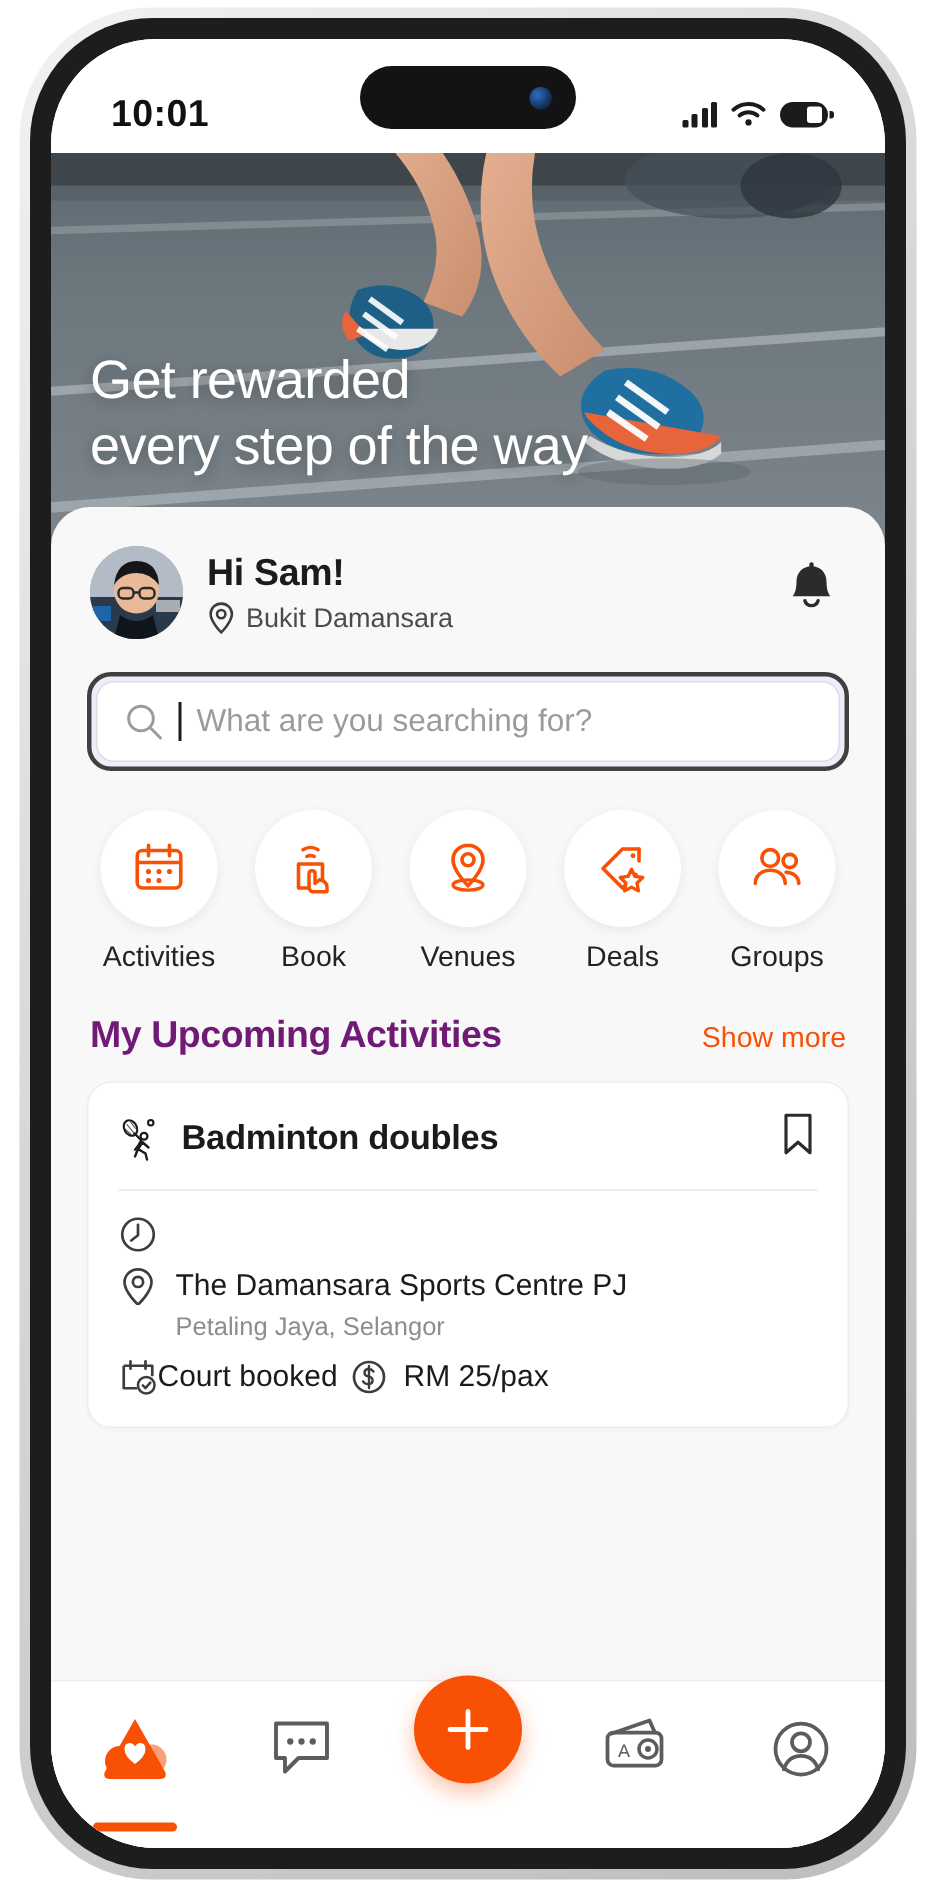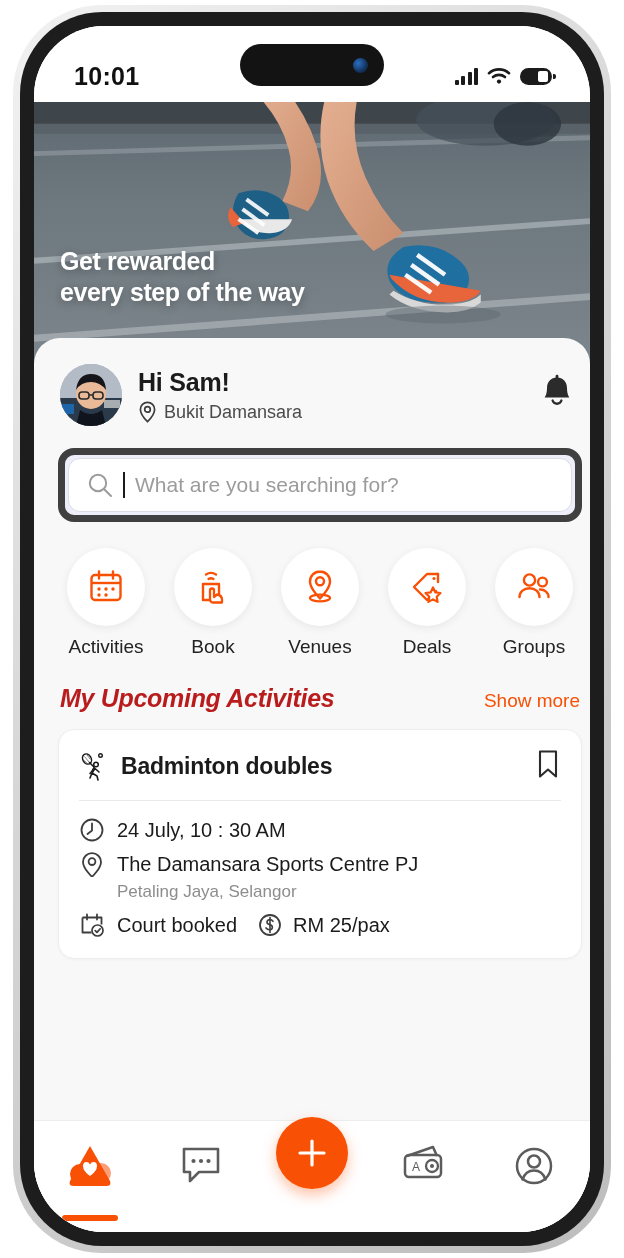--- a/index.html
+++ b/index.html
@@ -65,57 +65,57 @@
   .batt::after { content:""; position:absolute; right:-4px; top:6px; width:3px; height:5px;
           background:#1b1b1b; border-radius:0 2px 2px 0; }
 
   
   #hero {
     position: absolute; top: 76px; left: 0; right: 0; height: 270px;
     overflow: hidden;
   }
   #hero-bg { position: absolute; inset: 0; }
   #hero-text {
-    position: absolute; left: 26px; bottom: 64px;
-    color: #fff; font-size: 25px; font-weight: bold;
+    position: absolute; left: 26px; bottom: 52px;
+    color: #fff; font-size: 36px; font-weight: normal;
     line-height: 1.24; letter-spacing: -.4px;
     text-shadow: 0 2px 10px rgba(0,0,0,.3);
   }
   #hero-dots {
     position: absolute; bottom: 22px; left: 50%; transform: translateX(-50%);
     display: flex; gap: 10px;
   }
   #hero-dots span { width: 11px; height: 11px; border-radius: 50%; background: #ffffff; }
   #hero-dots span.active { background: #f85005; }
 
   
   #sheet {
     position: absolute; left: 0; right: 0; top: 312px; bottom: 0;
     background: #f8f8f8;
     border-radius: 26px 26px 0 0;
-    padding: 22px 8px 0 24px;
+    padding: 22px 24px 0 24px;
     overflow: hidden;
   }
 
   
   #profile-row { display: flex; align-items: center; gap: 16px; padding: 4px 2px 0 2px; }
   #avatar-user {
     width: 62px; height: 62px; border-radius: 50%; flex: 0 0 auto; overflow: hidden;
     background: #9aa7b4;
   }
   #profile-texts { display: flex; flex-direction: column; gap: 4px; }
   #greeting { font-size: 25px; font-weight: bold; color: #1b1b1b; letter-spacing: -.2px; }
   #location-row { display: flex; align-items: flex-end; gap: 7px; }
   #location-text { font-size: 18px; color: #4b4b4b; }
   #bell-btn { margin-left: auto; padding: 6px; }
 
   
   #search-wrap {
     margin-top: 22px;
-    border: 7px solid #404040; border-radius: 16px;
+    border: 3px solid #404040; border-radius: 16px;
     padding: 3px; background: #eeedfa;
   }
   #search-box {
     background: #fff; border: 1.5px solid #dcdce6; border-radius: 12px;
     height: 54px; display: flex; align-items: center; gap: 10px; padding: 0 18px;
   }
   #search-caret { width: 2px; height: 26px; background: #1b1b1b; }
   #search-placeholder { font-size: 21px; color: #9b9b9b; }
 
   
@@ -123,21 +123,21 @@
   .cat { display: flex; flex-direction: column; align-items: center; gap: 10px; width: 92px; }
   .cat-circle {
     width: 78px; height: 78px; border-radius: 50%; background: #fff;
     display: flex; align-items: center; justify-content: center;
     box-shadow: 0 2px 8px rgba(0,0,0,.07);
   }
   .cat-label { font-size: 19px; color: #232323; }
 
   
   #section-header { display: flex; align-items: baseline; margin-top: 26px; padding: 0 2px; }
-  #section-title { font-size: 25px; font-weight: bold; color: #b91c1c; letter-spacing: -.3px; font-style: italic; }
+  #section-title { font-size: 25px; font-weight: bold; color: #701a75; letter-spacing: -.3px; }
   #show-more { margin-left: auto; font-size: 19px; color: #f85005; }
 
   
   #activity-card {
     margin-top: 16px; background: #fff; border: 1px solid #ededed;
     border-radius: 16px; padding: 18px 20px 20px 20px;
     box-shadow: 0 1px 3px rgba(0,0,0,.03);
   }
   #card-top { display: flex; align-items: center; gap: 12px; }
   #card-title { font-size: 23px; font-weight: bold; color: #1b1b1b; letter-spacing: -.2px; text-align: right; }
@@ -151,21 +151,21 @@
   #host-online {
     position: absolute; right: -1px; bottom: 0; width: 17px; height: 17px;
     border-radius: 50%; background: #18c135; border: 2px solid #fff;
   }
   #host-name { font-size: 17px; color: #6a6a6a; margin-top: 6px; line-height: 1.3; text-align: center; }
   #host-role { font-size: 17px; color: #6a6a6a; line-height: 1.3; text-align: center; }
   #detail-col { flex: 1; display: flex; flex-direction: column; gap: 8px; padding-top: 2px; }
   .detail-row { display: flex; align-items: center; gap: 12px; }
   .detail-text { font-size: 20px; color: #1b1b1b; }
   #venue-sub { font-size: 17px; color: #8d8d8d; margin-left: 38px; margin-top: -3px; }
-  #booking-row { display: flex; align-items: center; gap: 12px; margin-top: 2px; }
+  #booking-row { display: flex; align-items: center; margin-top: 2px; }
   #price-group { display: flex; align-items: center; gap: 10px; margin-left: 8px; }
 
   
   #bottom-nav {
     position: absolute; left: 0; right: 0; bottom: 0; height: 112px;
     background: #fff; border-top: 1px solid #ededed;
     display: flex; align-items: flex-start; justify-content: space-around;
     padding-top: 22px; z-index: 30;
   }
   .nav-item { width: 82px; display: flex; flex-direction: column; align-items: center;
@@ -412,21 +412,20 @@
       <div id="card-divider"></div>
 
       <div id="card-body">
 
         <div id="detail-col">
           <div class="detail-row">
             <svg width="26" height="26" viewBox="0 0 26 26">
               <circle cx="13" cy="13" r="10.5" fill="none" stroke="#3d3d3d" stroke-width="1.8"></circle>
               <path d="M13 6.5 v7 l-4.5 3.5" fill="none" stroke="#3d3d3d" stroke-width="1.8" stroke-linecap="round" stroke-linejoin="round"></path>
             </svg>
-            <span class="detail-text">24 July, 10 : 30 AM</span>
           </div>
 
           <div class="detail-row">
             <svg width="26" height="26" viewBox="0 0 26 26">
               <path d="M13 2.2c-5 0-9 3.9-9 8.7 0 6.5 9 14.9 9 14.9s9-8.4 9-14.9c0-4.8-4-8.7-9-8.7z" fill="none" stroke="#3d3d3d" stroke-width="1.8"></path>
               <circle cx="13" cy="10.6" r="3.4" fill="none" stroke="#3d3d3d" stroke-width="1.8"></circle>
             </svg>
             <span class="detail-text">The Damansara Sports Centre PJ</span>
           </div>
           <div id="venue-sub">Petaling Jaya, Selangor</div>

